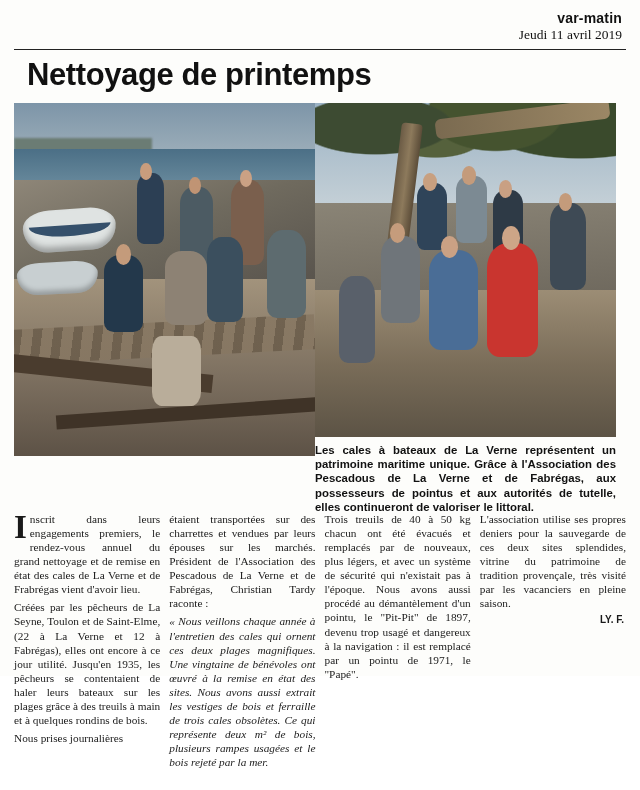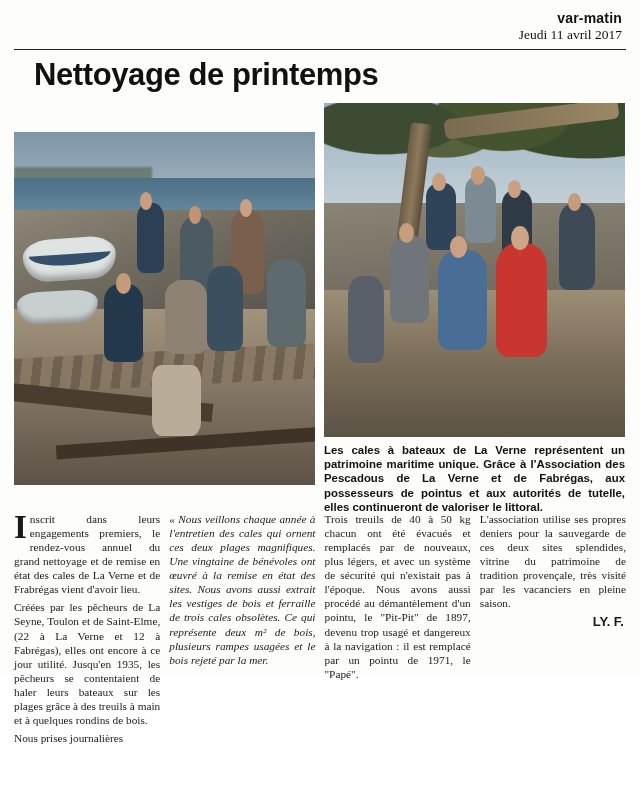--- a/index.html
+++ b/index.html
@@ -48,32 +48,31 @@
   }
 
   
   .headline {
     font-family: "Liberation Sans", sans-serif;
     font-weight: bold;
     font-size: 31px;
     line-height: 1.12;
     letter-spacing: -0.4px;
     color: #111;
-    margin: 8px 0 10px 20px;
+    margin: 8px 0 10px 13px;
   }
   .headline .line {
     display: block;
     white-space: nowrap;
   }
 
   
   .photo-row {
     display: flex;
-    gap: 9px;
-    align-items: center;
+    align-items: flex-start;
   }
   .photo {
     position: relative;
     overflow: hidden;
     border: 0;
   }
   .photo-left  { width: 301px; height: 353px; }
   .photo-right { width: 301px; height: 334px; }
 
   
@@ -220,33 +219,33 @@
     font-family: "Liberation Serif", serif;
     font-size: 33px;
     line-height: 0.82;
     font-weight: bold;
     padding: 2px 3px 0 0;
   }
   .signature {
     text-align: right;
     font-family: "Liberation Sans", sans-serif;
     font-weight: bold;
-    font-size: 13px;
+    font-size: 10px;
     margin-top: 2px;
     padding-right: 2px;
   }
 </style>
 </head>
 <body>
 
 <div class="page">
 
   <div class="masthead">
     <div class="paper-name">var-matin</div>
-    <div class="issue-date">Jeudi 11 avril 2017</div>
+    <div class="issue-date">Jeudi 11 avril 2019</div>
   </div>
   <div class="rule-top"></div>
 
   <h1 class="headline">
     <span class="line">Nettoyage de printemps</span>
   </h1>
 
   <div class="photo-row">
 
     <div class="photo photo-left">
@@ -306,20 +305,21 @@
   <div class="body-area">
     <div class="cols">
 
       <div class="col dropcap-col">
         <p>Inscrit dans leurs engagements premiers, le rendez-vous annuel du grand nettoyage et de remise en état des cales de La Verne et de Frabrégas vient d'avoir lieu.</p>
         <p>Créées par les pêcheurs de La Seyne, Toulon et de Saint-Elme, (22 à La Verne et 12 à Fabrégas), elles ont encore à ce jour utilité. Jusqu'en 1935, les pêcheurs se contentaient de haler leurs bateaux sur les plages grâce à des treuils à main et à quelques rondins de bois.</p>
         <p>Nous prises journalières</p>
       </div>
 
       <div class="col">
+        <p>étaient transportées sur des charrettes et vendues par leurs épouses sur les marchés. Président de l'Association des Pescadous de La Verne et de Fabrégas, Christian Tardy raconte :</p>
         <p class="italic" style="font-style:italic">« Nous veillons chaque année à l'entretien des cales qui ornent ces deux plages magnifiques. Une vingtaine de bénévoles ont œuvré à la remise en état des sites. Nous avons aussi extrait les vestiges de bois et ferraille de trois cales obsolètes. Ce qui représente deux m² de bois, plusieurs rampes usagées et le bois rejeté par la mer.</p>
       </div>
 
       <div class="col italic">
         <p>Trois treuils de 40 à 50 kg chacun ont été évacués et remplacés par de nouveaux, plus légers, et avec un système de sécurité qui n'existait pas à l'époque. Nous avons aussi procédé au démantèlement d'un pointu, le "Pit-Pit" de 1897, devenu trop usagé et dangereux à la navigation : il est remplacé par un pointu de 1971, le "Papé".</p>
       </div>
 
       <div class="col">
         <p>L'association utilise ses propres deniers pour la sauvegarde de ces deux sites splendides, vitrine du patrimoine de tradition provençale, très visité par les vacanciers en pleine saison.</p>
         <div class="signature">LY. F.</div>

